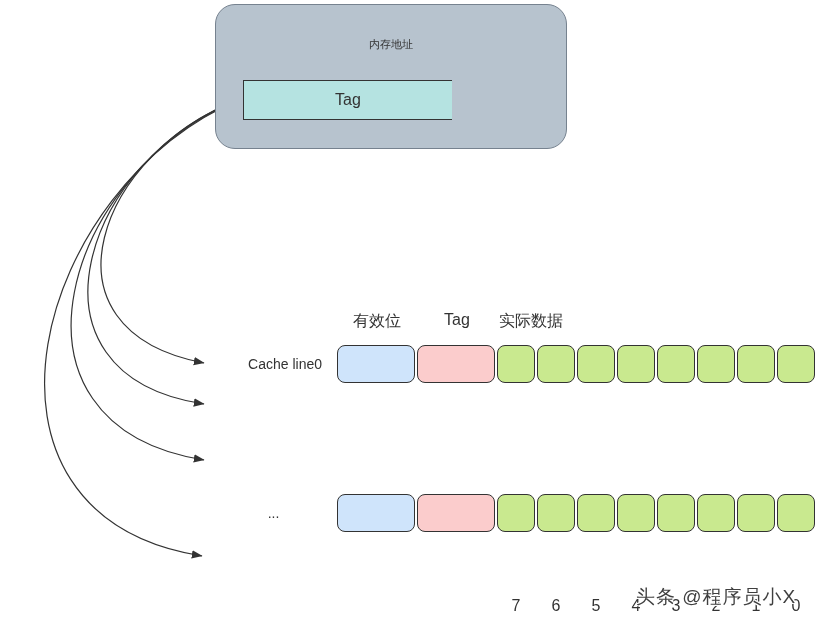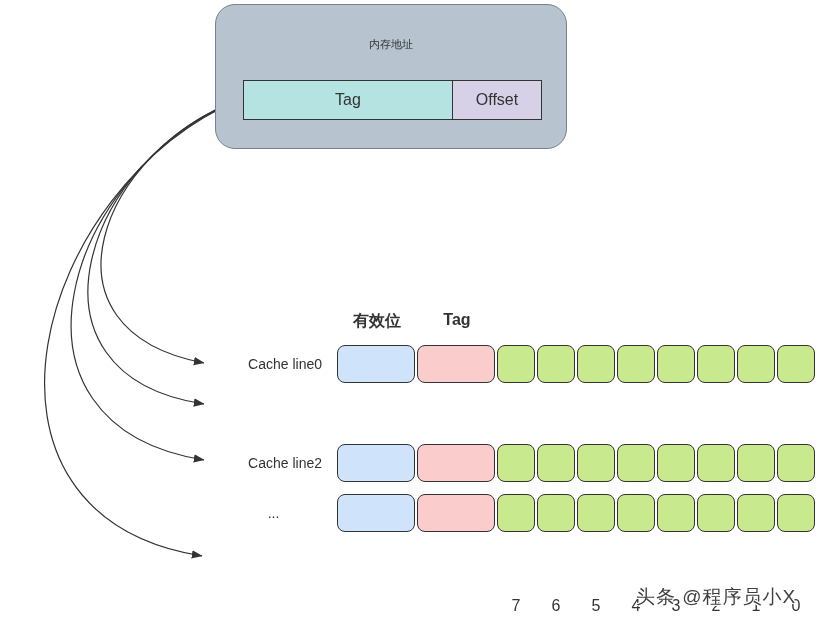--- a/index.html
+++ b/index.html
@@ -20,21 +20,21 @@
   }
   .addr-fields { position:absolute; left:27px; top:75px; display:flex; }
   .addr-field {
     height:40px; box-sizing:border-box; border:1px solid #333;
     display:flex; align-items:center; justify-content:center; font-size:16px;
   }
   .addr-field.tag { width:209px; background:#b5e3e1; border-right:none; }
   .addr-field.offset { width:90px; background:#d6d1e6; }
 
   
-  .col-header { position:absolute; top:311px; font-size:16px; color:#333;font-weight:bold; }
+  .col-header { position:absolute; top:311px; font-size:16px; color:#333; }
   .col-header.h-valid { left:337px; width:80px; text-align:center; }
   .col-header.h-tag   { left:417px; width:80px; text-align:center; }
   .col-header.h-data  { left:499px; width:140px; text-align:left; }
 
   
   .cache-row { position:absolute; left:225px; height:38px; display:flex; align-items:center; }
   .row-label {
     width:97px; margin-right:15px; text-align:right; font-size:14px; color:#333;
     white-space:nowrap;
   }
@@ -75,55 +75,42 @@
     <path d="M241,99 C100,150 30,330 204,363" fill="none" stroke="#333" stroke-width="1.2" marker-end="url(#ah)"></path>
     <path d="M241,99 C85,155 10,375 204,404" fill="none" stroke="#333" stroke-width="1.2" marker-end="url(#ah)"></path>
     <path d="M241,99 C65,168 -15,425 204,460" fill="none" stroke="#333" stroke-width="1.2" marker-end="url(#ah)"></path>
     <path d="M241,99 C35,185 -55,515 202,556" fill="none" stroke="#333" stroke-width="1.2" marker-end="url(#ah)"></path>
   </svg>
 
   <div class="mem-box">
     <div class="mem-title">内存地址</div>
     <div class="addr-fields">
       <div class="addr-field tag">Tag</div>
-      <div class="addr-field offset">Offset</div>
     </div>
   </div>
 
   <div class="col-header h-valid">有效位</div>
   <div class="col-header h-tag">Tag</div>
+  <div class="col-header h-data">实际数据</div>
 
   <div class="cache-row" style="top:345px">
     <div class="row-label">Cache line0</div>
     <div class="cell valid"></div>
     <div class="cell tagc"></div>
     <div class="cell data"></div>
     <div class="cell data"></div>
     <div class="cell data"></div>
     <div class="cell data"></div>
     <div class="cell data"></div>
     <div class="cell data"></div>
     <div class="cell data"></div>
     <div class="cell data"></div>
   </div>
 
 
-  <div class="cache-row" style="top:444px">
-    <div class="row-label">Cache line2</div>
-    <div class="cell valid"></div>
-    <div class="cell tagc"></div>
-    <div class="cell data"></div>
-    <div class="cell data"></div>
-    <div class="cell data"></div>
-    <div class="cell data"></div>
-    <div class="cell data"></div>
-    <div class="cell data"></div>
-    <div class="cell data"></div>
-    <div class="cell data"></div>
-  </div>
 
   <div class="cache-row" style="top:494px">
     <div class="row-label center">...</div>
     <div class="cell valid"></div>
     <div class="cell tagc"></div>
     <div class="cell data"></div>
     <div class="cell data"></div>
     <div class="cell data"></div>
     <div class="cell data"></div>
     <div class="cell data"></div>

